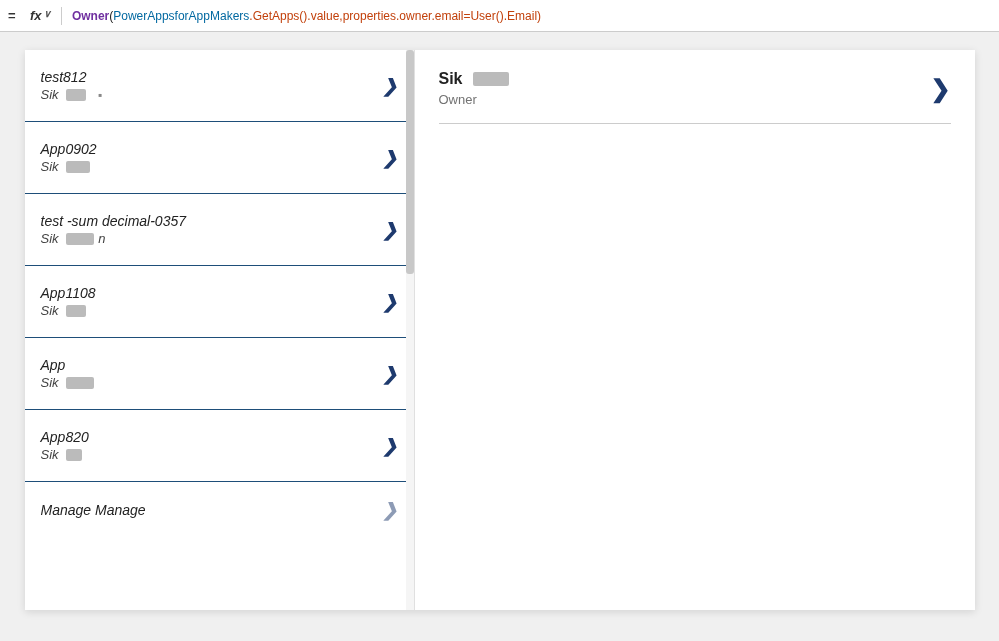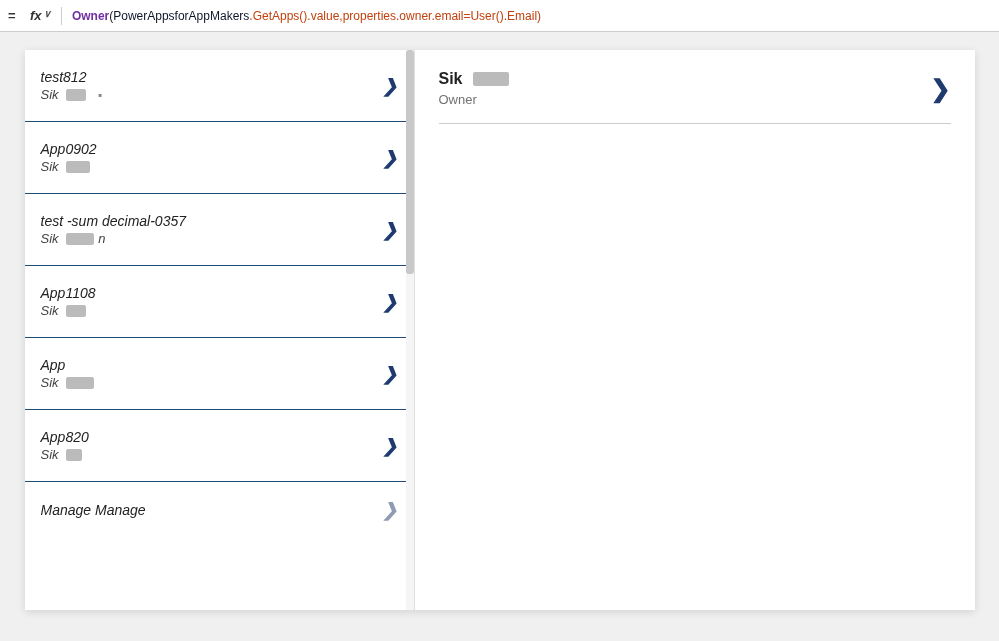--- a/index.html
+++ b/index.html
@@ -218,21 +218,21 @@
 <body>
 
 <div class="formula-bar">
   <span class="formula-bar-equals">=</span>
   <div class="formula-bar-fx">
     <span style="font-style:italic;font-weight:bold;font-size:13px;color:#333;">fx</span>
     <span class="formula-bar-chevron">∨</span>
   </div>
   <div class="formula-bar-divider"></div>
   <div class="formula-bar-text">
-    <span style="color:#7030a0;font-weight:600;">Owner</span><span style="color:#222;">(</span><span style="color:#0f172a;text-align:center;">PowerAppsforAppMakers</span><span style="color:#c2410c;">.GetApps().value,properties.owner.email=User().Email)</span>
+    <span style="color:#7030a0;font-weight:600;">Owner</span><span style="color:#222;">(</span><span style="color:#0369a1;text-align:center;">PowerAppsforAppMakers</span><span style="color:#c2410c;">.GetApps().value,properties.owner.email=User().Email)</span>
   </div>
 </div>
 
 <div class="main-area">
   <div class="card">
 
     <div class="left-panel">
       <div class="list-container">
 
         <div class="list-item">

